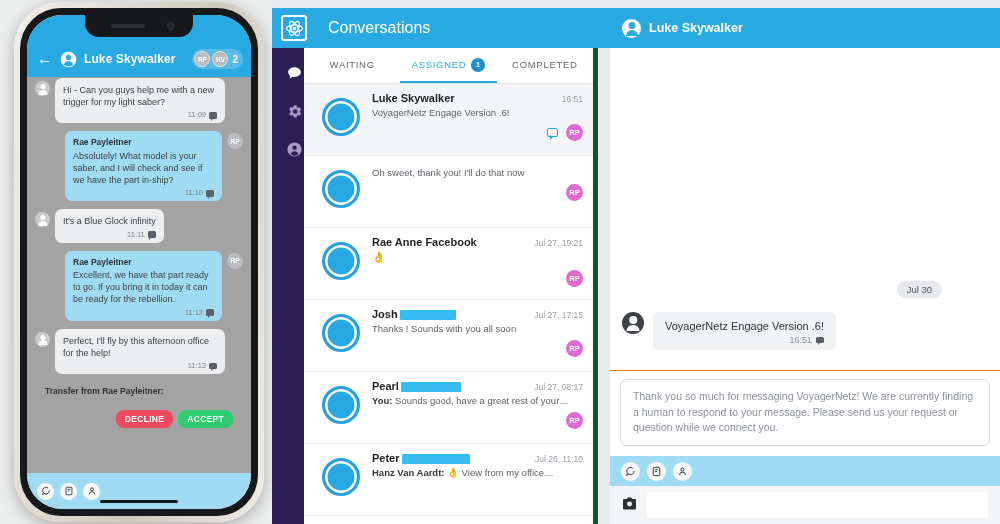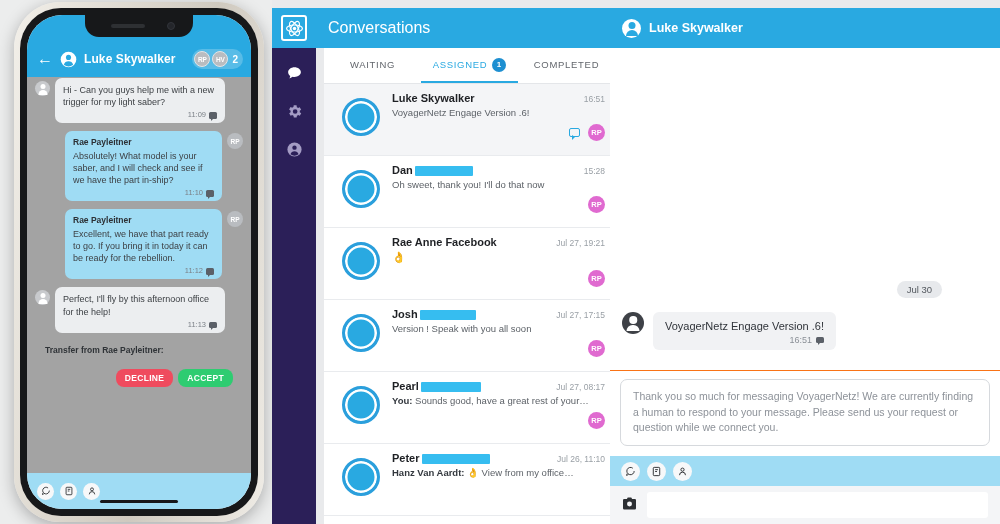--- a/index.html
+++ b/index.html
@@ -122,22 +122,22 @@
   .logo-box { width: 44px; display: flex; align-items: center; justify-content: center; }
   .logo-sq { width: 26px; height: 26px; border: 2px solid #fff; border-radius: 3px;
      display: flex; align-items: center; justify-content: center; }
   .app-title { color: #fff; font-size: 16px; margin-left: 12px; }
 
   .rail { position: absolute; left: 0; top: 48px; width: 44px; height: 476px; background: #2b1f58; }
   .rail-item { height: 38px; display: flex; align-items: center; justify-content: center;
      cursor: pointer; }
   .rail-item svg { width: 17px; height: 17px; }
 
-  .list-col { position: absolute; left: 52px; top: 48px; width: 294px; height: 476px;
-     background: #fff; border-right: 3px solid #14532d; overflow: hidden; }
+  .list-col { position: absolute; left: 32px; top: 48px; width: 294px; height: 476px;
+     background: #fff; border-right: 5px solid #14532d; overflow: hidden; }
   .tabs { height: 36px; display: flex; align-items: stretch; border-bottom: 1px solid #e4e6e9;
      background: #fff; }
   .tab { flex: 1; display: flex; align-items: center; justify-content: center; gap: 5px;
      font-size: 9.5px; letter-spacing: .7px; color: #62666c; cursor: pointer;
      border-bottom: 2px solid transparent; }
   .tab.active { color: #29a9e1; border-bottom-color: #29a9e1; }
   .tab-badge { background: #1d8fd1; color: #fff; font-size: 8px; font-weight: bold;
      min-width: 14px; height: 14px; border-radius: 7px; display: flex;
      align-items: center; justify-content: center; padding: 0 3px; }
 
@@ -272,20 +272,30 @@
                 <div class="sender">Rae Payleitner</div>
                 <div>Absolutely! What model is your saber, and I will check and see if we have the part in-ship?</div>
                 <div class="meta">
                   <span>11:10</span>
                   <span class="tick"></span>
                 </div>
               </div>
               <span class="av-rp">RP</span>
             </div>
 
+            <div class="msg-row">
+              <span class="av-circle"></span>
+              <div class="bubble gray">
+                <div>It's a Blue Glock infinity</div>
+                <div class="meta">
+                  <span>11:11</span>
+                  <span class="tick"></span>
+                </div>
+              </div>
+            </div>
 
             <div class="msg-row">
               <div class="bubble blue">
                 <div class="sender">Rae Payleitner</div>
                 <div>Excellent, we have that part ready to go. If you bring it in today it can be ready for the rebellion.</div>
                 <div class="meta">
                   <span>11:12</span>
                   <span class="tick"></span>
                 </div>
               </div>
@@ -402,24 +412,20 @@
             <div class="conv-foot">
               <span class="chat-ic"></span>
               <span class="pill-rp">RP</span>
             </div>
           </div>
         </div>
 
         <div class="conv">
           <span class="conv-av"></span>
           <div class="conv-main">
-            <div class="conv-top">
-              <span class="conv-name"><span>Dan</span><span class="redact" style="width:58px"></span></span>
-              <span class="conv-time">15:28</span>
-            </div>
             <div class="conv-snip">Oh sweet, thank you! I'll do that now</div>
             <div class="conv-foot">
               <span class="pill-rp">RP</span>
             </div>
           </div>
         </div>
 
         <div class="conv">
           <span class="conv-av"></span>
           <div class="conv-main">
@@ -434,21 +440,21 @@
           </div>
         </div>
 
         <div class="conv">
           <span class="conv-av"></span>
           <div class="conv-main">
             <div class="conv-top">
               <span class="conv-name"><span>Josh</span><span class="redact" style="width:56px"></span></span>
               <span class="conv-time">Jul 27, 17:15</span>
             </div>
-            <div class="conv-snip">Version ! Speak with you all soon</div>
+            <div class="conv-snip">Thanks ! Sounds with you all soon</div>
             <div class="conv-foot">
               <span class="pill-rp">RP</span>
             </div>
           </div>
         </div>
 
         <div class="conv">
           <span class="conv-av"></span>
           <div class="conv-main">
             <div class="conv-top">

